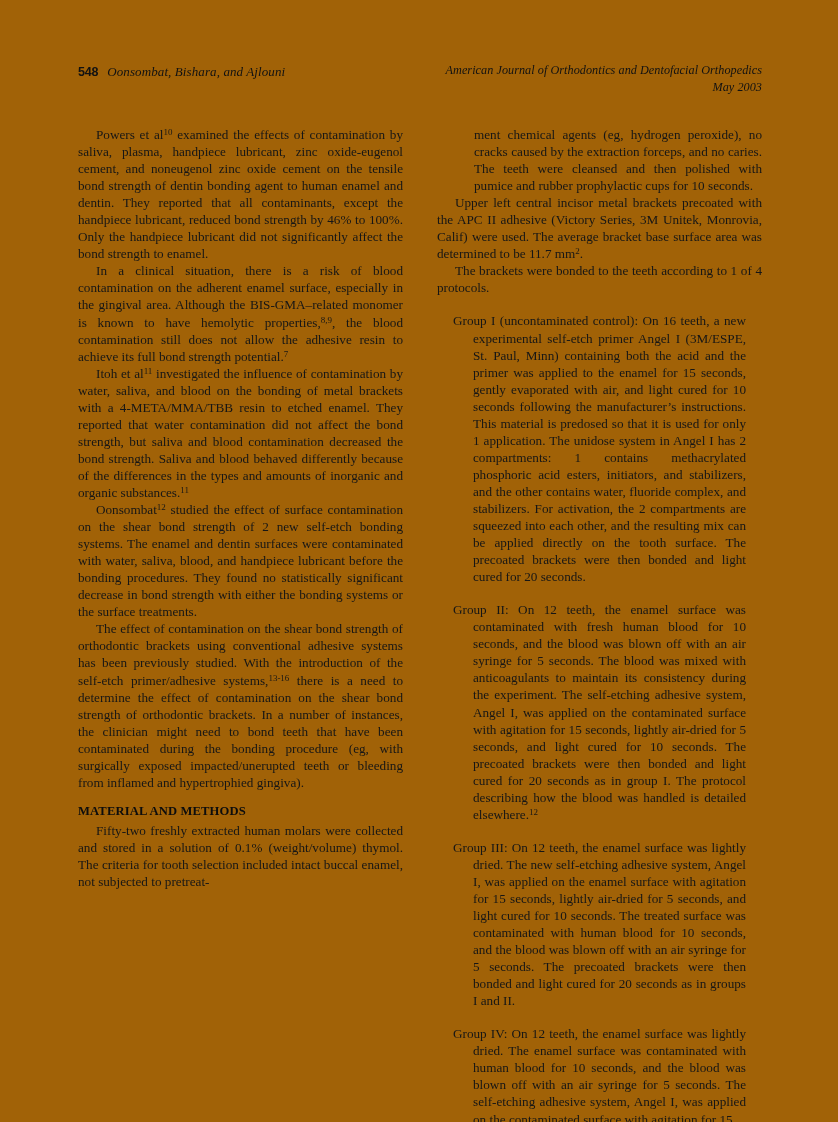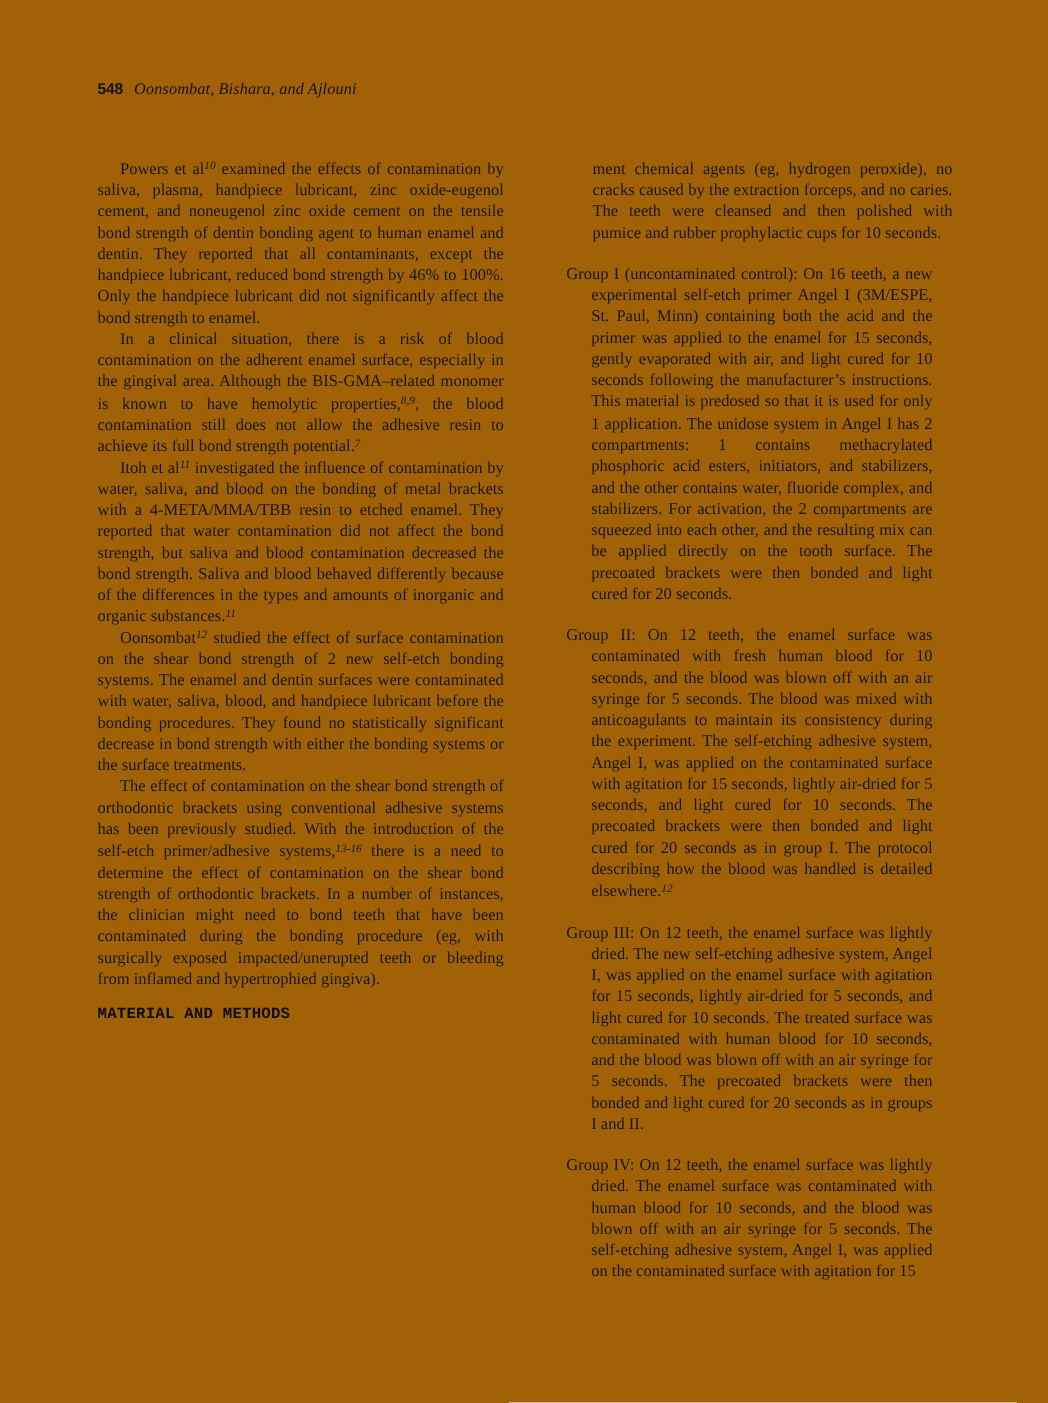--- a/index.html
+++ b/index.html
@@ -84,21 +84,21 @@
     line-height: 17.05px;
     text-align: justify;
     text-justify: inter-word;
     text-indent: 18px;
     hyphens: manual;
     color: #161616;
   }
   p.body.noindent { text-indent: 0; margin-left: 37px; }
 
   h2.section {
-    font-family: Liberation Mono, monospace;
+    font-family: Liberation Serif, serif;
     font-size: 12.6px;
     font-weight: bold;
     letter-spacing: 0.15px;
     margin: 13px 0 3px 0;
     color: #0d0d0d;
     text-align: left;
   }
 
   
   ul.group-list {
@@ -115,50 +115,58 @@
     text-indent: -20px;
     margin: 16px;
     color: #161616;
   }
   .gap-before { margin-top: 16px; }
 
   sup {
     font-size: 0.68em;
     vertical-align: 0.42em;
     line-height: 0;
-    font-style: italic;
   }
 </style>
 </head>
 <body>
 
 <div class="page">
 
   <div class="running-head">
     <div class="rh-left">
       <span class="rh-pageno">548</span><span class="rh-authors">Oonsombat, Bishara, and Ajlouni</span>
+    </div>
+    <div class="rh-right">
+      <span>American Journal of Orthodontics and Dentofacial Orthopedics</span>
+      <span class="rh-date">May 2003</span>
     </div>
   </div>
 
   <div class="columns">
 
     <div class="col left">
       <div id="left-paras">
           <p class="body">Powers et al<sup>10</sup> examined the effects of contamination by saliva, plasma, handpiece lubricant, zinc oxide-eugenol cement, and noneugenol zinc oxide cement on the tensile bond strength of dentin bonding agent to human enamel and dentin. They reported that all contaminants, except the handpiece lubricant, reduced bond strength by 46% to 100%. Only the handpiece lubricant did not significantly affect the bond strength to enamel.</p>
           <p class="body">In a clinical situation, there is a risk of blood contamination on the adherent enamel surface, especially in the gingival area. Although the BIS-GMA–related monomer is known to have hemolytic properties,<sup>8,9</sup>, the blood contamination still does not allow the adhesive resin to achieve its full bond strength potential.<sup>7</sup></p>
           <p class="body">Itoh et al<sup>11</sup> investigated the influence of contamination by water, saliva, and blood on the bonding of metal brackets with a 4-META/MMA/TBB resin to etched enamel. They reported that water contamination did not affect the bond strength, but saliva and blood contamination decreased the bond strength. Saliva and blood behaved differently because of the differences in the types and amounts of inorganic and organic substances.<sup>11</sup></p>
           <p class="body">Oonsombat<sup>12</sup> studied the effect of surface contamination on the shear bond strength of 2 new self-etch bonding systems. The enamel and dentin surfaces were contaminated with water, saliva, blood, and handpiece lubricant before the bonding procedures. They found no statistically significant decrease in bond strength with either the bonding systems or the surface treatments.</p>
           <p class="body">The effect of contamination on the shear bond strength of orthodontic brackets using conventional adhesive systems has been previously studied. With the introduction of the self-etch primer/adhesive systems,<sup>13-16</sup> there is a need to determine the effect of contamination on the shear bond strength of orthodontic brackets. In a number of instances, the clinician might need to bond teeth that have been contaminated during the bonding procedure (eg, with surgically exposed impacted/unerupted teeth or bleeding from inflamed and hypertrophied gingiva).</p>
         </div>
       <h2 class="section">MATERIAL AND METHODS</h2>
+      <div id="left-after">
+          <p class="body">Fifty-two freshly extracted human molars were collected and stored in a solution of 0.1% (weight/volume) thymol. The criteria for tooth selection included intact buccal enamel, not subjected to pretreat-</p>
+        </div>
     </div>
 
     <div class="col right">
       <div id="right-paras">
           <p class="body noindent">ment chemical agents (eg, hydrogen peroxide), no cracks caused by the extraction forceps, and no caries. The teeth were cleansed and then polished with pumice and rubber prophylactic cups for 10 seconds.</p>
+          <p class="body">Upper left central incisor metal brackets precoated with the APC II adhesive (Victory Series, 3M Unitek, Monrovia, Calif) were used. The average bracket base surface area was determined to be 11.7 mm<sup>2</sup>.</p>
+          <p class="body">The brackets were bonded to the teeth according to 1 of 4 protocols.</p>
         </div>
       <ul class="group-list gap-before" id="group-list">
           <li class="">Group I (uncontaminated control): On 16 teeth, a new experimental self-etch primer Angel I (3M/ESPE, St. Paul, Minn) containing both the acid and the primer was applied to the enamel for 15 seconds, gently evaporated with air, and light cured for 10 seconds following the manufacturer’s instructions. This material is predosed so that it is used for only 1 application. The unidose system in Angel I has 2 compartments: 1 contains methacrylated phosphoric acid esters, initiators, and stabilizers, and the other contains water, fluoride complex, and stabilizers. For activation, the 2 compartments are squeezed into each other, and the resulting mix can be applied directly on the tooth surface. The precoated brackets were then bonded and light cured for 20 seconds.</li>
           <li class="">Group II: On 12 teeth, the enamel surface was contaminated with fresh human blood for 10 seconds, and the blood was blown off with an air syringe for 5 seconds. The blood was mixed with anticoagulants to maintain its consistency during the experiment. The self-etching adhesive system, Angel I, was applied on the contaminated surface with agitation for 15 seconds, lightly air-dried for 5 seconds, and light cured for 10 seconds. The precoated brackets were then bonded and light cured for 20 seconds as in group I. The protocol describing how the blood was handled is detailed elsewhere.<sup>12</sup></li>
           <li class="">Group III: On 12 teeth, the enamel surface was lightly dried. The new self-etching adhesive system, Angel I, was applied on the enamel surface with agitation for 15 seconds, lightly air-dried for 5 seconds, and light cured for 10 seconds. The treated surface was contaminated with human blood for 10 seconds, and the blood was blown off with an air syringe for 5 seconds. The precoated brackets were then bonded and light cured for 20 seconds as in groups I and II.</li>
           <li class="">Group IV: On 12 teeth, the enamel surface was lightly dried. The enamel surface was contaminated with human blood for 10 seconds, and the blood was blown off with an air syringe for 5 seconds. The self-etching adhesive system, Angel I, was applied on the contaminated surface with agitation for 15</li>
         </ul>
     </div>
 
   </div>

